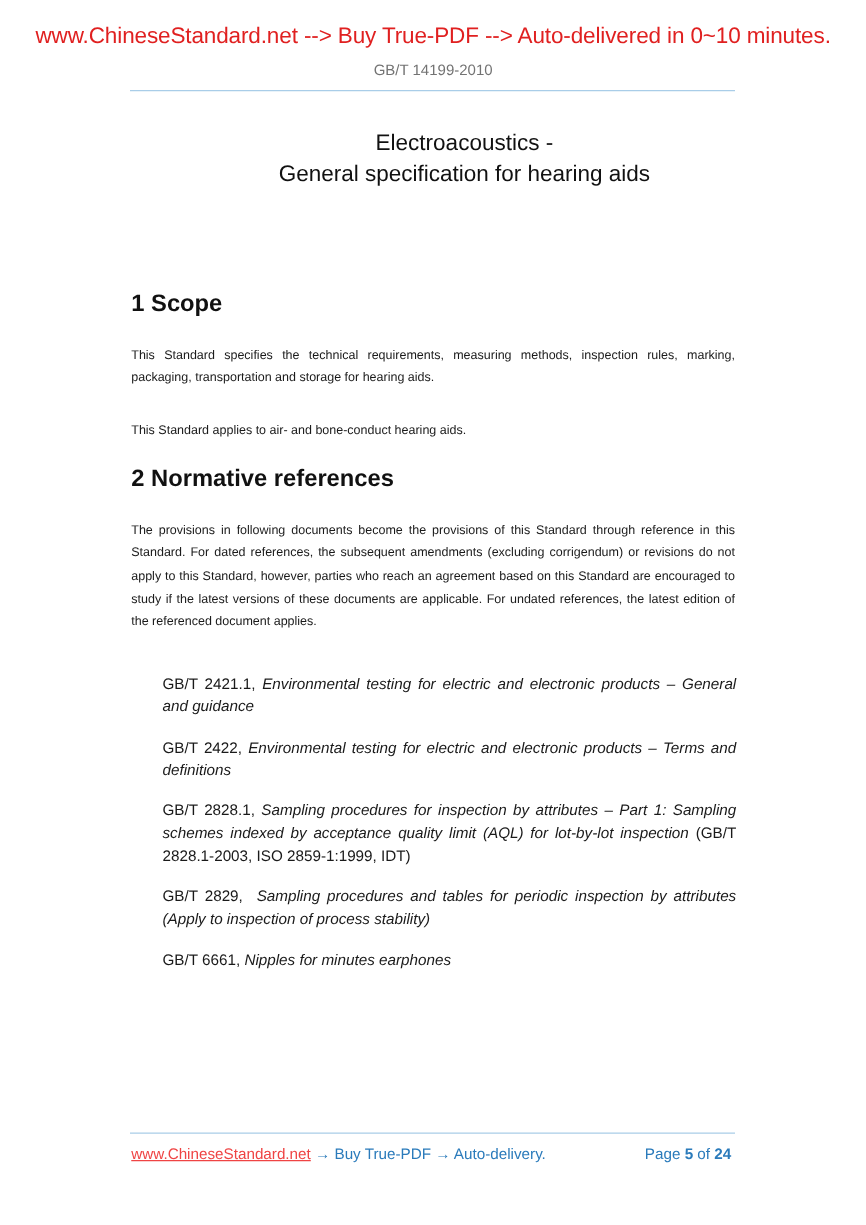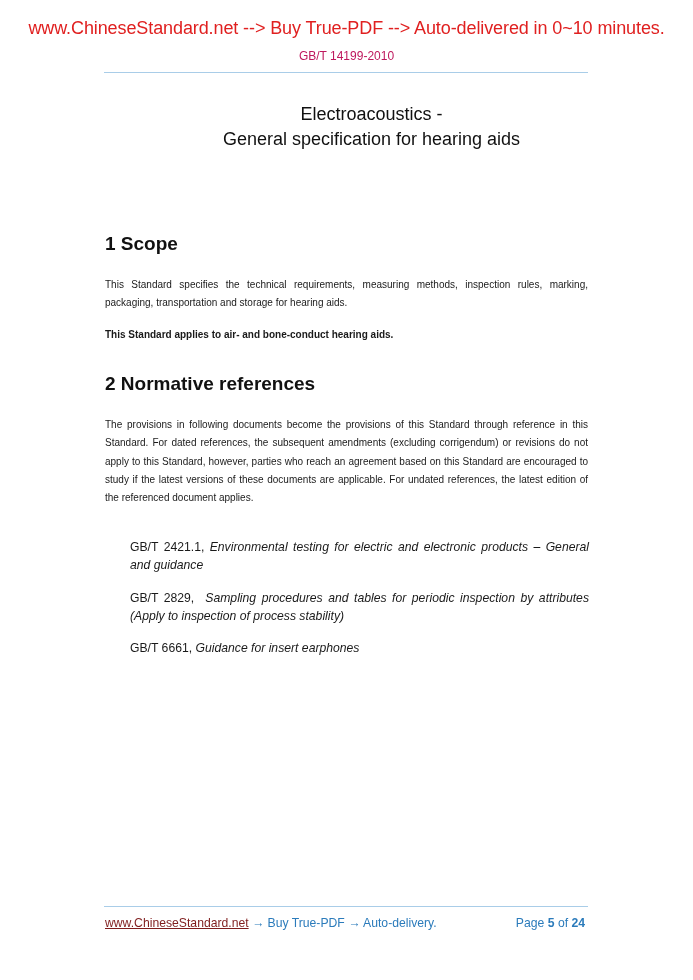--- a/index.html
+++ b/index.html
@@ -1,42 +1,42 @@
 <!DOCTYPE html>
 <html><head>
 <meta charset="utf-8">
 <style>
   html, body { margin:0; padding:0; background:#ffffff; }
   body { width:693px; height:980px; position:relative; overflow:hidden;
          font-family:"Liberation Sans", sans-serif; color:#111; }
   .banner { position:absolute; top:18px; left:0; width:693px; text-align:center;
             color:#e02020; font-size:18px; letter-spacing:-0.1px; }
   .doc-code { position:absolute; top:49px; left:0; width:693px; text-align:center;
-              color:#be185d; font-size:12px; }
+              color:#737373; font-size:12px; }
   .rule { position:absolute; left:104px; width:484px; height:1px; background:#a9cde8; }
   .rule.top { top:72px; }
   .rule.bottom { top:906px; }
   .title { position:absolute; left:0; width:693px; text-align:center; font-weight:normal;
            font-size:18px; color:#111;margin-left:25px; }
   .title.t1 { top:104px; }
   .title.t2 { top:129px; }
   .h1 { position:absolute; left:105px; font-weight:bold; font-size:19px; color:#111; }
   .h1.s1 { top:233px; }
   .h1.s2 { top:373px; }
   .para { position:absolute; left:105px; width:483px; font-size:10px; line-height:18.3px;
           text-align:justify; color:#1a1a1a; }
   .p1 { top:276px; }
-  .p2 { top:326px;font-weight:bold; }
+  .p2 { top:336px; }
   .p3 { top:416px; }
   .refs { position:absolute; left:130px; width:459px; top:538px; }
   .ref { font-size:12.2px; line-height:18.3px; text-align:justify; color:#1a1a1a;
          margin:0 0 14px 0; }
   .ref i { font-style:italic; }
   .footer { position:absolute; top:916px; left:105px; width:480px; font-size:12.2px; color:#2b7bbb; }
-  .footer .link { text-decoration:underline; color:#7f1d1d; }
+  .footer .link { text-decoration:underline; color:#ef4444; }
   .footer .pager { position:absolute; right:0; top:0; }
   .footer .pager b { font-weight:bold; }
 </style>
 </head>
 <body>
 
 <div class="banner">www.ChineseStandard.net --&gt; Buy True-PDF --&gt; Auto-delivered in 0~10 minutes.</div>
 <div class="doc-code">GB/T 14199-2010</div>
 <div class="rule top"></div>
 
@@ -45,21 +45,23 @@
 
 <div class="h1 s1">1 Scope</div>
 <div class="para p1">This Standard specifies the technical requirements, measuring methods, inspection rules, marking, packaging, transportation and storage for hearing aids.</div>
 <div class="para p2">This Standard applies to air- and bone-conduct hearing aids.</div>
 
 <div class="h1 s2">2 Normative references</div>
 <div class="para p3">The provisions in following documents become the provisions of this Standard through reference in this Standard. For dated references, the subsequent amendments (excluding corrigendum) or revisions do not apply to this Standard, however, parties who reach an agreement based on this Standard are encouraged to study if the latest versions of these documents are applicable. For undated references, the latest edition of the referenced document applies.</div>
 
 <div class="refs">
   <p class="ref"><span>GB/T 2421.1, </span><i>Environmental testing for electric and electronic products – General and guidance</i><span></span></p>
+  <p class="ref"><span>GB/T 2422, </span><i>Environmental testing for electric and electronic products – Terms and definitions</i><span></span></p>
+  <p class="ref"><span>GB/T 2828.1, </span><i>Sampling procedures for inspection by attributes – Part 1: Sampling schemes indexed by acceptance quality limit (AQL) for lot-by-lot inspection</i><span> (GB/T 2828.1-2003, ISO 2859-1:1999, IDT)</span></p>
   <p class="ref"><span style="white-space:pre">GB/T 2829,  </span><i>Sampling procedures and tables for periodic inspection by attributes (Apply to inspection of process stability)</i><span></span></p>
-  <p class="ref"><span>GB/T 6661, </span><i>Guidance for insert earphones</i><span></span></p>
+  <p class="ref"><span>GB/T 6661, </span><i>Nipples for minutes earphones</i><span></span></p>
 </div>
 
 <div class="rule bottom"></div>
 <div class="footer">
   <span class="link">www.ChineseStandard.net</span><span> → Buy True-PDF → Auto-delivery.</span>
   <span class="pager"><span style="white-space:pre">Page </span><b>5</b><span style="white-space:pre"> of </span><b>24</b></span>
 </div>
 
 </body></html>

